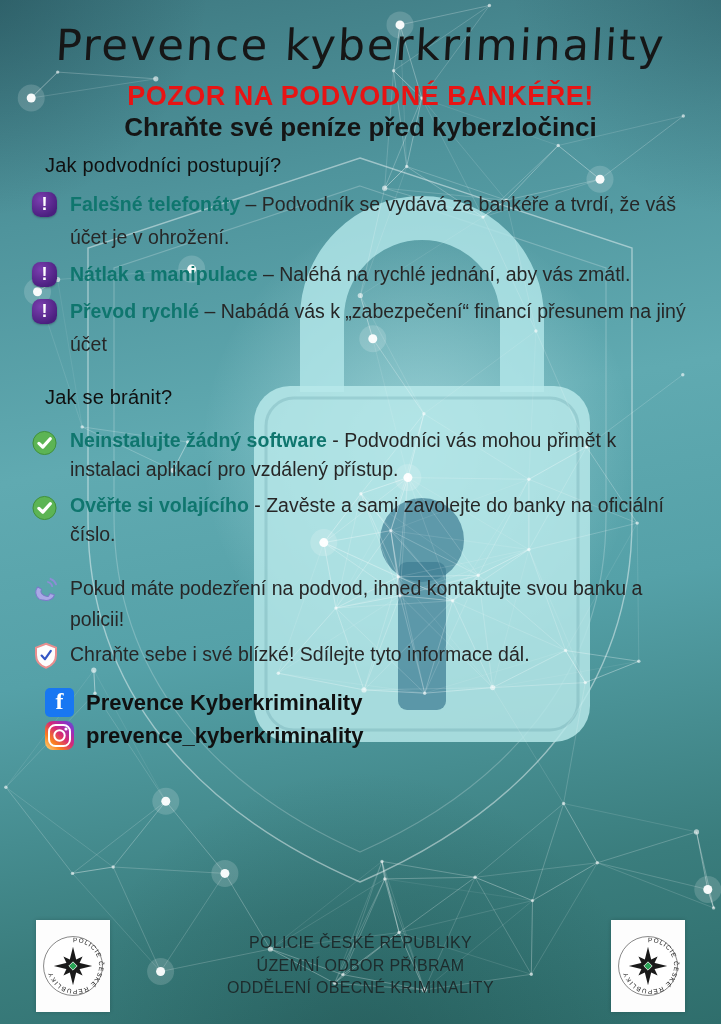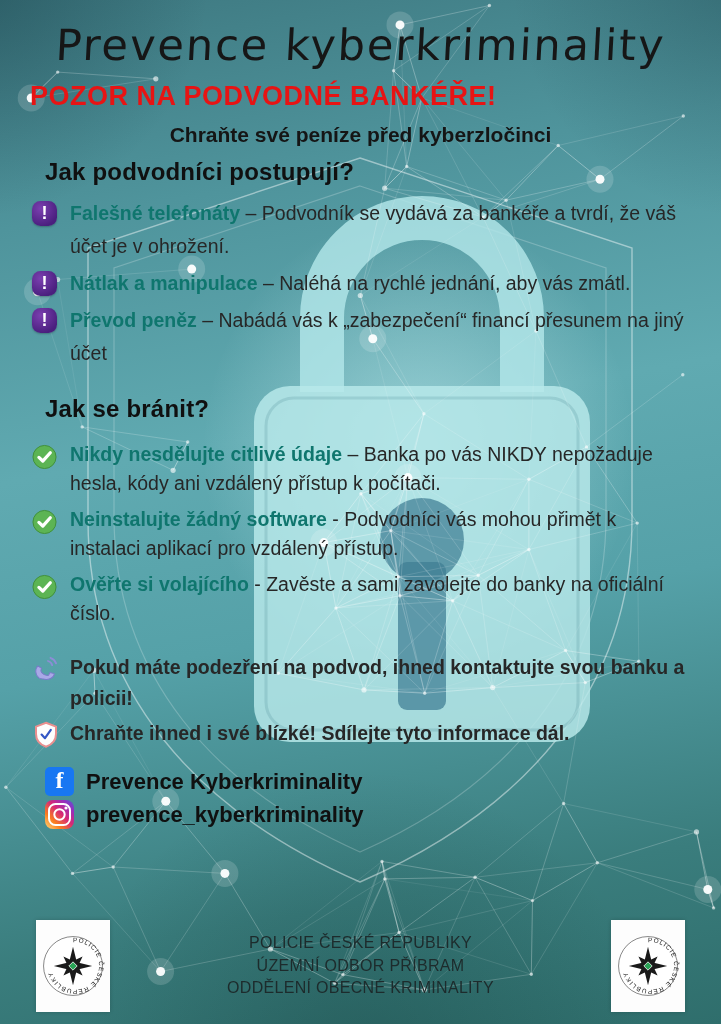--- a/index.html
+++ b/index.html
@@ -19,41 +19,41 @@
   }
   svg.deco { position:absolute; left:0; top:0; width:721px; height:1024px; }
 
   .content { position:absolute; inset:0; display:flex; flex-direction:column; padding:20px 30px 0 30px; }
 
   .title {
     text-align:center; color:#161616; font-size:43px; font-weight:500;
     letter-spacing:2px; line-height:1.2; margin-bottom:9px;
     font-family:"DejaVu Sans","Liberation Sans",sans-serif; transform:skewX(-3deg);
   }
-  .alert { font-size:27px; font-weight:bold; letter-spacing:.5px; margin-bottom:11px; }
-  .subtitle { text-align:center; font-size:21px; font-weight:bold; color:#151515; margin-bottom:8px; }
-  h2.sec { font-size:24px; font-weight:bold; color:#101010; margin:3px 0 11px 15px; letter-spacing:.2px; }
+  .alert { text-align:center; font-size:27px; font-weight:bold; letter-spacing:.5px; }
+  .subtitle { text-align:center; font-size:26px; font-weight:bold; color:#151515; margin-bottom:8px; }
+  h2.sec { font-size:20px; font-weight:normal; color:#101010; margin:3px 0 11px 15px; letter-spacing:.2px; }
   h2.sec2 { margin-top:21px; margin-bottom:17px; }
 
   ul.blist { list-style:none; }
   ul.blist li { position:relative; padding-left:40px; margin-bottom:4px; font-size:19.5px; color:#272727; }
   ul.s1 li { line-height:33px; }
   ul.s2 li { line-height:29.5px; margin-bottom:6px; }
   ul.blist .lead { font-weight:bold; color:#0f766e; }
 
   .bicon { position:absolute; left:2px; top:4px; width:25px; height:25px; display:flex; align-items:center; justify-content:center; }
   .warnic {
     background:radial-gradient(circle at 35% 30%, #7b3fb0, #4a1f7e 75%);
     border-radius:34%; color:#fff; font-weight:bold; font-size:18px; line-height:1;
     box-shadow:0 1px 2px rgba(0,0,0,.25);
   }
   .checkic { top:5px; }
 
   .callouts { margin-top:17px; }
-  .callouts li { font-weight:bold; color:#121212; }
+  .callouts li { font-weight:normal; color:#121212; }
   ul.s3 li { line-height:31px; margin-bottom:4px; }
   ul.s3 .bicon { top:3px; width:27px; height:27px; }
 
   .social { margin-top:14px; margin-left:15px; }
   .social .row { display:flex; align-items:center; gap:12px; margin-bottom:4px; cursor:pointer; }
   .social .lbl { font-size:22px; font-weight:bold; color:#101010; line-height:29px; }
   .sic { width:29px; height:29px; flex:0 0 29px; display:flex; align-items:center; justify-content:center; }
   .fb { background:#1877f2; border-radius:5px; color:#fff; font-weight:bold; font-size:24px; font-family:"Liberation Serif",serif; line-height:1; padding-bottom:2px; }
   .ig { border-radius:8px; background:linear-gradient(45deg,#ffdc80 0%,#fa7e1e 28%,#d62976 55%,#962fbf 80%,#4f5bd5 100%); }
 
@@ -379,37 +379,27 @@
     <li>
       <span class="bicon warnic">!</span>
       <span class="lead">Falešné telefonáty</span><span class="rest"> – Podvodník se vydává za bankéře a tvrdí, že váš účet je v ohrožení.</span>
     </li>
     <li>
       <span class="bicon warnic">!</span>
       <span class="lead">Nátlak a manipulace</span><span class="rest"> – Naléhá na rychlé jednání, aby vás zmátl.</span>
     </li>
     <li>
       <span class="bicon warnic">!</span>
-      <span class="lead">Převod peněz</span><span class="rest"> – Nabádá vás k „zabezpečení“ financí přesunem na jiný účet</span>
+      <span class="lead">Převod rychlé</span><span class="rest"> – Nabádá vás k „zabezpečení“ financí přesunem na jiný účet</span>
     </li>
   </ul>
 
   <h2 class="sec sec2">Jak se bránit?</h2>
 
   <ul class="blist s2">
-    <li>
-      <span class="bicon checkic">
-        <svg width="26" height="26" viewBox="0 0 26 26">
-            <circle cx="13" cy="13" r="12" fill="#5cb454"></circle>
-            <circle cx="13" cy="13" r="12" fill="none" stroke="#3f8f3a" stroke-width="1"></circle>
-            <path d="M7.2 13.4 L11.2 17.2 L19 8.6" fill="none" stroke="#fff" stroke-width="3.4" stroke-linecap="round" stroke-linejoin="round"></path>
-          </svg>
-      </span>
-      <span class="lead">Nikdy nesdělujte citlivé údaje</span><span class="rest"> – Banka po vás NIKDY nepožaduje hesla, kódy ani vzdálený přístup k počítači.</span>
-    </li>
     <li>
       <span class="bicon checkic">
         <svg width="26" height="26" viewBox="0 0 26 26">
             <circle cx="13" cy="13" r="12" fill="#5cb454"></circle>
             <circle cx="13" cy="13" r="12" fill="none" stroke="#3f8f3a" stroke-width="1"></circle>
             <path d="M7.2 13.4 L11.2 17.2 L19 8.6" fill="none" stroke="#fff" stroke-width="3.4" stroke-linecap="round" stroke-linejoin="round"></path>
           </svg>
       </span>
       <span class="lead">Neinstalujte žádný software</span><span class="rest"> - Podvodníci vás mohou přimět k instalaci aplikací pro vzdálený přístup.</span>
     </li>
@@ -436,21 +426,21 @@
       </span>
       <span>Pokud máte podezření na podvod, ihned kontaktujte svou banku a policii!</span>
     </li>
     <li>
       <span class="bicon">
         <svg width="26" height="27" viewBox="0 0 26 27">
           <path d="M13 1.8 L23 5.6 L23 13 C23 19.5 19 23.6 13 25.8 C7 23.6 3 19.5 3 13 L3 5.6 Z" fill="#fdfdfd" stroke="#e98f8f" stroke-width="2"></path>
           <path d="M8.6 13.6 L12 17.2 L17.8 8.8" fill="none" stroke="#3356c4" stroke-width="2.2" stroke-linecap="round" stroke-linejoin="round"></path>
         </svg>
       </span>
-      <span>Chraňte ihned i své blízké! Sdílejte tyto informace dál.</span>
+      <span>Chraňte sebe i své blízké! Sdílejte tyto informace dál.</span>
     </li>
   </ul>
 
   <div class="social">
     <div class="row">
       <span class="sic fb">f</span>
       <span class="lbl">Prevence Kyberkriminality</span>
     </div>
     <div class="row">
       <span class="sic ig">

